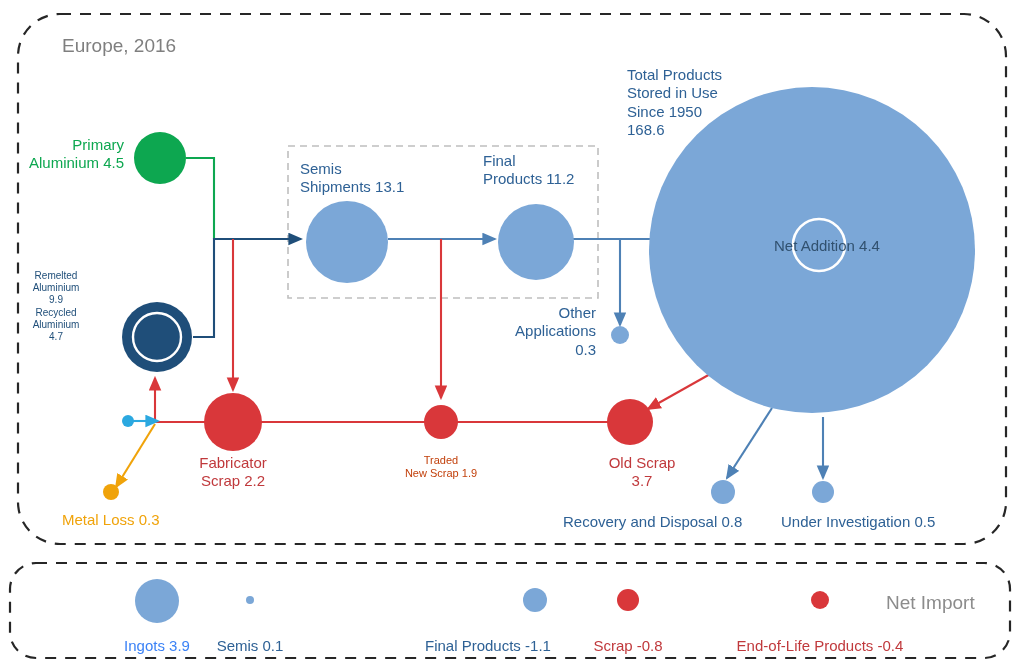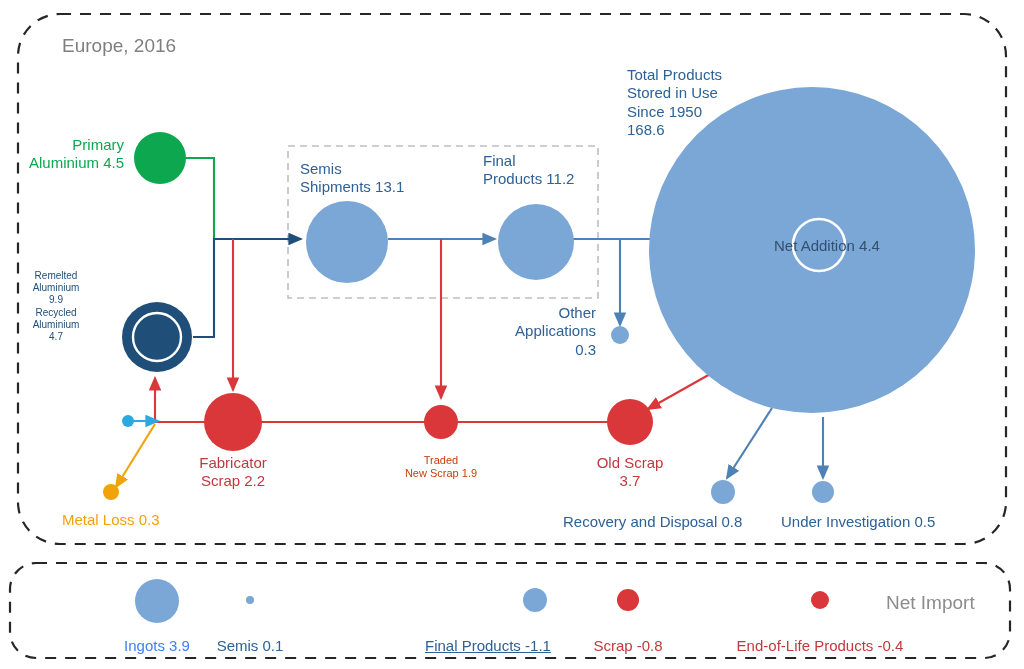--- a/index.html
+++ b/index.html
@@ -147,28 +147,28 @@
 168.6</div>
 
   <div class="lbl" style="left:754px; top:237px; font-size:15px; color:#31516F;margin-left:20px;">Net Addition 4.4</div>
 
   <div class="lbl" style="left:168px; top:454px; width:130px; text-align:center; font-size:15px; color:#C0393C;">Fabricator
 Scrap 2.2</div>
 
   <div class="lbl" style="left:376px; top:454px; width:130px; text-align:center; font-size:11px; color:#c2410c;">Traded
 New Scrap 1.9</div>
 
-  <div class="lbl" style="left:565px; top:454px; width:130px; text-align:center; font-size:15px; color:#C0393C;">Old Scrap
+  <div class="lbl" style="left:577px; top:454px; width:130px; text-align:center; font-size:15px; color:#C0393C;">Old Scrap
 3.7</div>
 
   <div class="lbl" style="left:563px; top:513px; font-size:15px; color:#2E6195;">Recovery and Disposal 0.8</div>
 
   <div class="lbl" style="left:781px; top:513px; font-size:15px; color:#2E6195;">Under Investigation 0.5</div>
 
   <div class="lbl" style="left:97px; top:637px; width:120px; text-align:center; font-size:15px; color:#3b82f6;">Ingots 3.9</div>
   <div class="lbl" style="left:195px; top:637px; width:110px; text-align:center; font-size:15px; color:#2E6195;">Semis 0.1</div>
-  <div class="lbl" style="left:425px; top:637px; width:222px; text-align:left; font-size:15px; color:#2E6195;text-decoration:underline;">Final Products -1.1</div>
+  <div class="lbl" style="left:425px; top:637px; width:222px; text-align:left; font-size:15px; color:#2E6195;">Final Products -1.1</div>
   <div class="lbl" style="left:573px; top:637px; width:110px; text-align:center; font-size:15px; color:#C0393C;">Scrap -0.8</div>
   <div class="lbl" style="left:700px; top:637px; width:240px; text-align:center; font-size:15px; color:#C0393C;">End-of-Life Products -0.4</div>
 
   <div class="lbl" style="left:886px; top:591px; font-size:19px; color:#8C8C8C;">Net Import</div>
 
 </div>
 
 </body></html>

